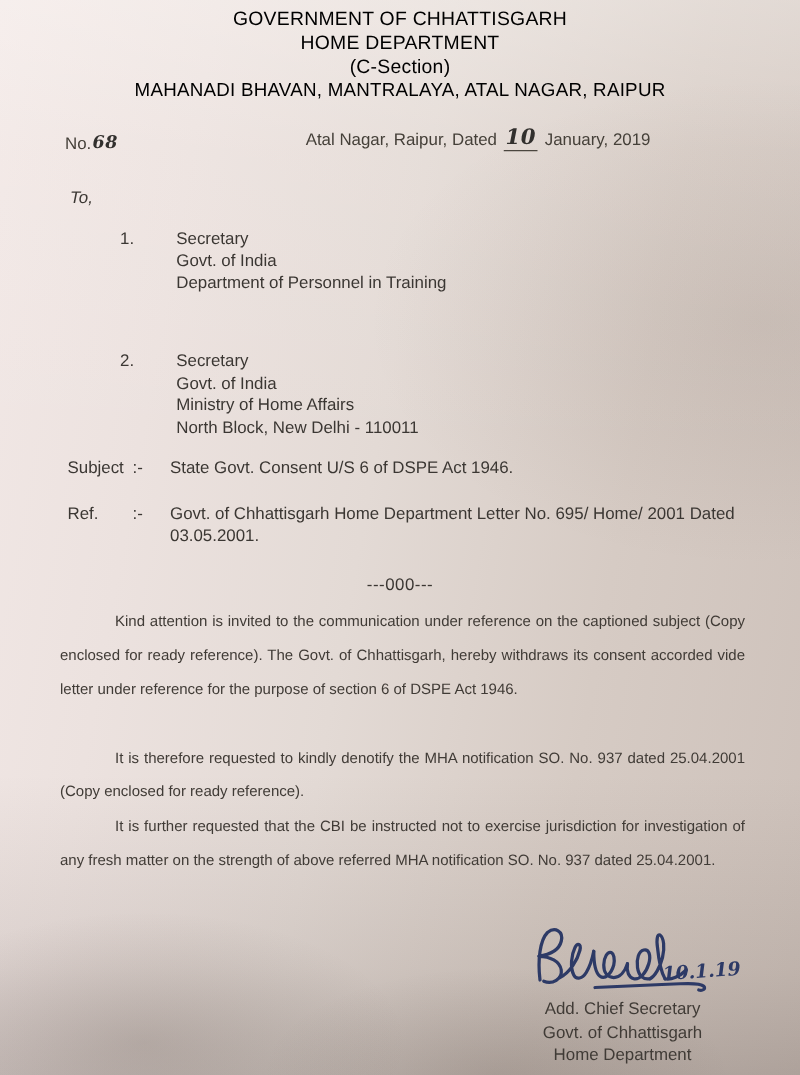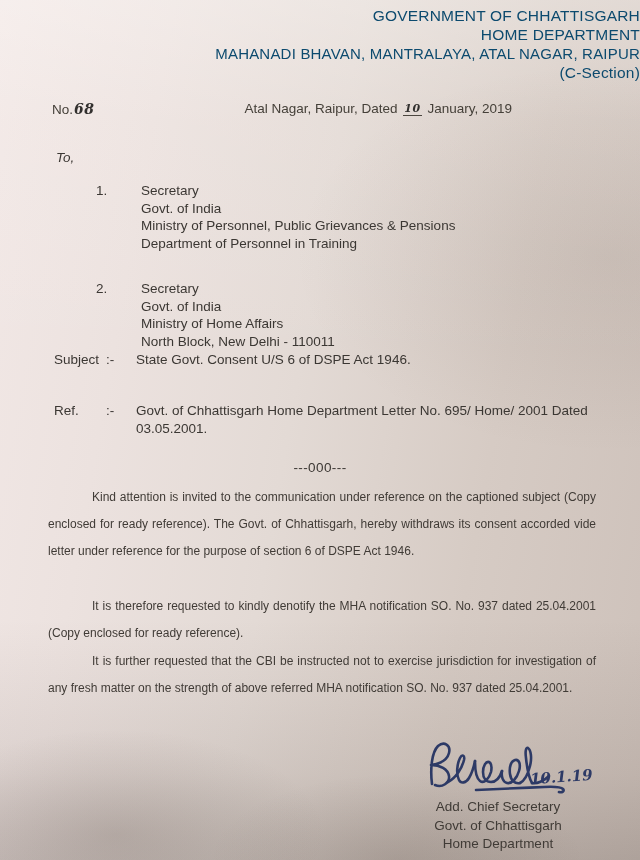--- a/index.html
+++ b/index.html
@@ -45,25 +45,25 @@
       radial-gradient(ellipse 260px 120px at 62% 100%, rgba(70,55,46,0.13), rgba(0,0,0,0) 72%),
       radial-gradient(ellipse 420px 260px at 95% 30%, rgba(90,72,60,0.10), rgba(0,0,0,0) 75%);
     pointer-events: none;
   }
   #content {
     position: absolute; inset: 0;
     z-index: 3;
   }
 
   .hdr {
-    text-align: right;
+    text-align: center;
     font-size: 15.5px;
     letter-spacing: 0.2px;
     line-height: 19px;
-    color: #0c4a6e;
+    color: #000000;
   }
   #header-block { position: absolute; left: 0; right: 0; top: 6px; }
   #header-l4 { font-size: 15px; }
 
   #no-date-row {
     position: absolute;
     left: 52px; right: 40px; top: 101px;
     display: flex;
     align-items: flex-end;
     font-size: 13.5px;
@@ -74,21 +74,21 @@
     font-family: "DejaVu Serif", serif;
     color: #32302e;
     font-style: italic;
     font-weight: 700;
     letter-spacing: 0.5px;
   }
   #no-value { font-size: 14px; margin-left: 1px; }
   #date-group { margin-left: 150px; white-space: nowrap; }
   #date-day {
     display: inline-block;
-    font-size: 11px;
+    font-size: 17px;
     border-bottom: 1.3px solid #4b463f;
     padding: 0 1px;
     margin: 0 2px;
     transform: translateY(-1px);
   }
 
   #to-label { position: absolute; left: 56px; top: 150px; font-size: 13.5px; font-style: italic; }
 
   .addressee {
     position: absolute;
@@ -102,21 +102,21 @@
   .addr-num { width: 45px; flex: none; }
   .addr-lines > div { white-space: nowrap; }
 
   .field-row {
     position: absolute;
     left: 54px; right: 36px;
     display: flex;
     font-size: 13.5px;
     line-height: 17.5px;
   }
-  #subject-row { top: 351px; }
+  #subject-row { top: 365px; }
   #ref-row { top: 402px; }
   .field-label { width: 52px; flex: none; }
   .field-colon { width: 30px; flex: none; }
   .field-value { flex: 1; }
 
   #separator {
     position: absolute;
     left: 0; right: 0; top: 460px;
     text-align: center;
     font-size: 13.5px;
@@ -168,42 +168,41 @@
 <div id="page">
   <div id="paper-tint-h"></div>
   <div id="paper-tint-v"></div>
   <div id="paper-blotch"></div>
 
   <div id="content">
 
     <div id="header-block">
       <div class="hdr">GOVERNMENT OF CHHATTISGARH</div>
       <div class="hdr">HOME DEPARTMENT</div>
+      <div class="hdr">(C-Section)</div>
       <div class="hdr" id="header-l4">MAHANADI BHAVAN, MANTRALAYA, ATAL NAGAR, RAIPUR</div>
-      <div class="hdr">(C-Section)</div>
     </div>
 
     <div id="no-date-row">
       <span id="no-label">No.</span>
       <span class="hand" id="no-value">68</span>
       <span id="date-group">
         <span>Atal Nagar, Raipur, Dated</span>
         <span class="hand" id="date-day">10</span>
         <span>January, 2019</span>
       </span>
     </div>
 
     <div id="to-label">To,</div>
 
     <div class="addressee" id="addressee-1">
       <div class="addr-num">1.</div>
       <div class="addr-lines">
         <div>Secretary</div>
         <div>Govt. of India</div>
-        <div>Ministry of Personnel, Public Grievances &amp; Pensions</div>
         <div>Department of Personnel in Training</div>
       </div>
     </div>
 
     <div class="addressee" id="addressee-2">
       <div class="addr-num">2.</div>
       <div class="addr-lines">
         <div>Secretary</div>
         <div>Govt. of India</div>
         <div>Ministry of Home Affairs</div>

